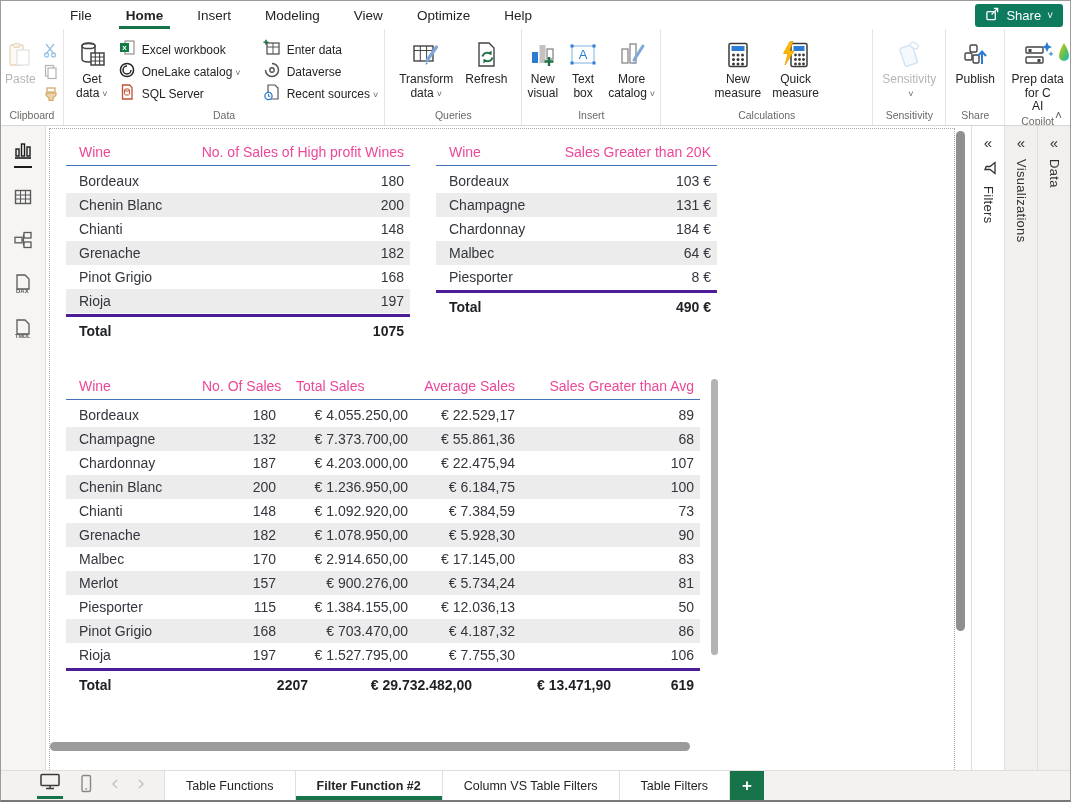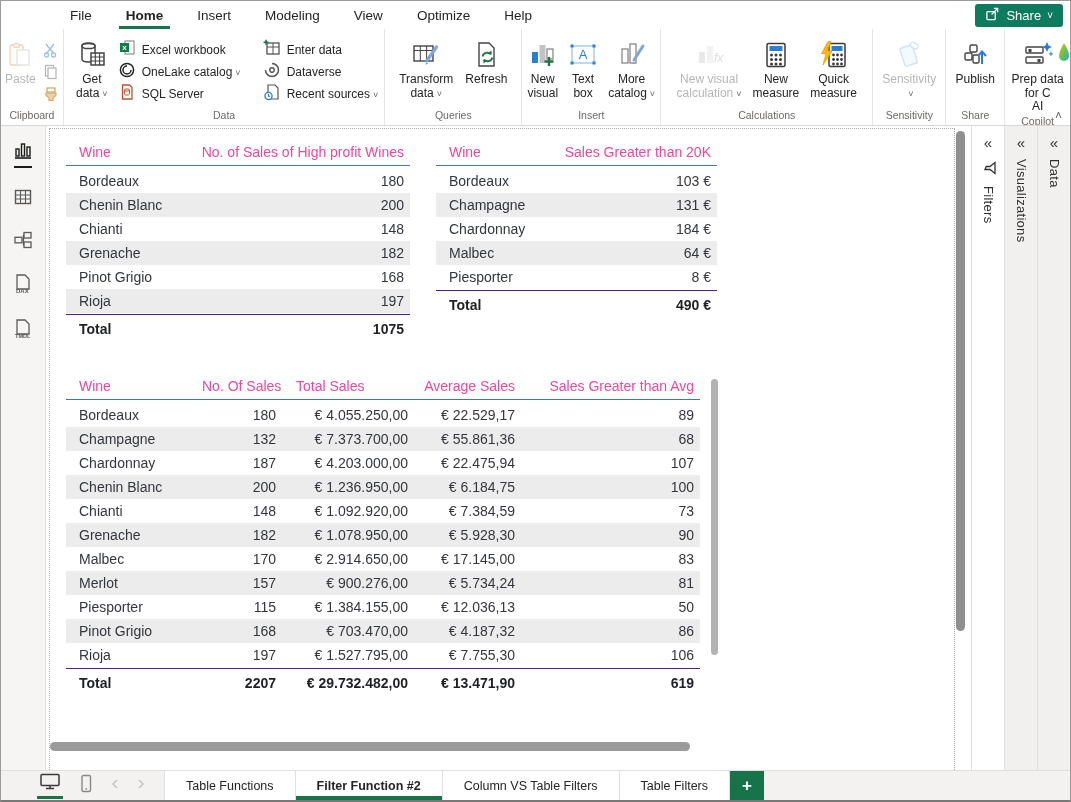--- a/index.html
+++ b/index.html
@@ -59,21 +59,21 @@
   .trow{display:grid;height:24px;line-height:24px;}
   #t1 .trow{grid-template-columns:100px 1fr;}
   #t2 .trow{grid-template-columns:105px 1fr;}
   #t3 .trow{grid-template-columns:130px 86px 132px 107px 1fr;}
   .tcell{padding:0 6px;white-space:nowrap;overflow:hidden;text-align:right;}
   .tcell.c0{text-align:left;padding-left:13px;}
   #t3 .thead .c2{text-align:left;padding-left:14px;}
   .thead{height:27px;line-height:27px;border-bottom:1.5px solid var(--rule);color:#ec4899;}
   .tbody{padding-top:3px;}
   .tbody .trow:nth-child(even){background:#ececec;}
-  .tfoot{height:29px;line-height:29px;font-weight:700;color:#1e2024;border-top:1px solid #4c1d95;margin-top:1px;}
+  .tfoot{height:29px;line-height:29px;font-weight:700;color:#1e2024;border-top:3px solid #4c1d95;margin-top:1px;gap:32px;}
 
   
   .rightrail{width:99px;flex:0 0 99px;display:flex;}
   .pane-strip{width:33px;border-left:1px solid var(--border);display:flex;flex-direction:column;align-items:center;padding-top:10px;gap:9px;}
   .pane-strip.filters{background:#fff;}
   .pane-strip.vis,.pane-strip.datap{background:#f1f0ef;}
   .pane-collapse{font-size:15px;color:#323130;line-height:14px;}
   .vtext{writing-mode:vertical-rl;font-size:13px;color:#323130;letter-spacing:.3px;}
 
   
@@ -298,31 +298,20 @@
           </span>
           <span>More</span>
           <span class="dd">catalog</span>
         </div>
       </div>
       <div class="grp-label">Insert</div>
     </div>
 
     <div class="rgroup" style="flex:0 0 212px">
       <div class="rgroup-content" style="justify-content:center;gap:3px">
-        <div class="rbtn disabled">
-          <span class="ric">
-            <svg width="30" height="30" viewBox="0 0 30 30">
-                <rect x="5" y="12" width="6" height="11" fill="#d2d0ce"></rect>
-                <rect x="13" y="6" width="6" height="17" fill="#e6e4e2"></rect>
-                <text x="20" y="22" font-size="12" font-style="italic" fill="#b8b6b4">fx</text>
-              </svg>
-          </span>
-          <span>New visual</span>
-          <span class="dd">calculation</span>
-        </div>
         <div class="rbtn">
           <span class="ric">
             <svg width="30" height="30" viewBox="0 0 30 30">
                 <rect x="6" y="3.5" width="18" height="23" rx="1.5" fill="#fff" stroke="#3b3a39" stroke-width="1.5"></rect>
                 <rect x="8.5" y="6" width="13" height="5" fill="#2b7cd3"></rect>
                 <g fill="#3b3a39">
                   <circle cx="10.5" cy="15" r="1.5"></circle>
                   <circle cx="15" cy="15" r="1.5"></circle>
                   <circle cx="19.5" cy="15" r="1.5"></circle>
                   <circle cx="10.5" cy="19.5" r="1.5"></circle>

